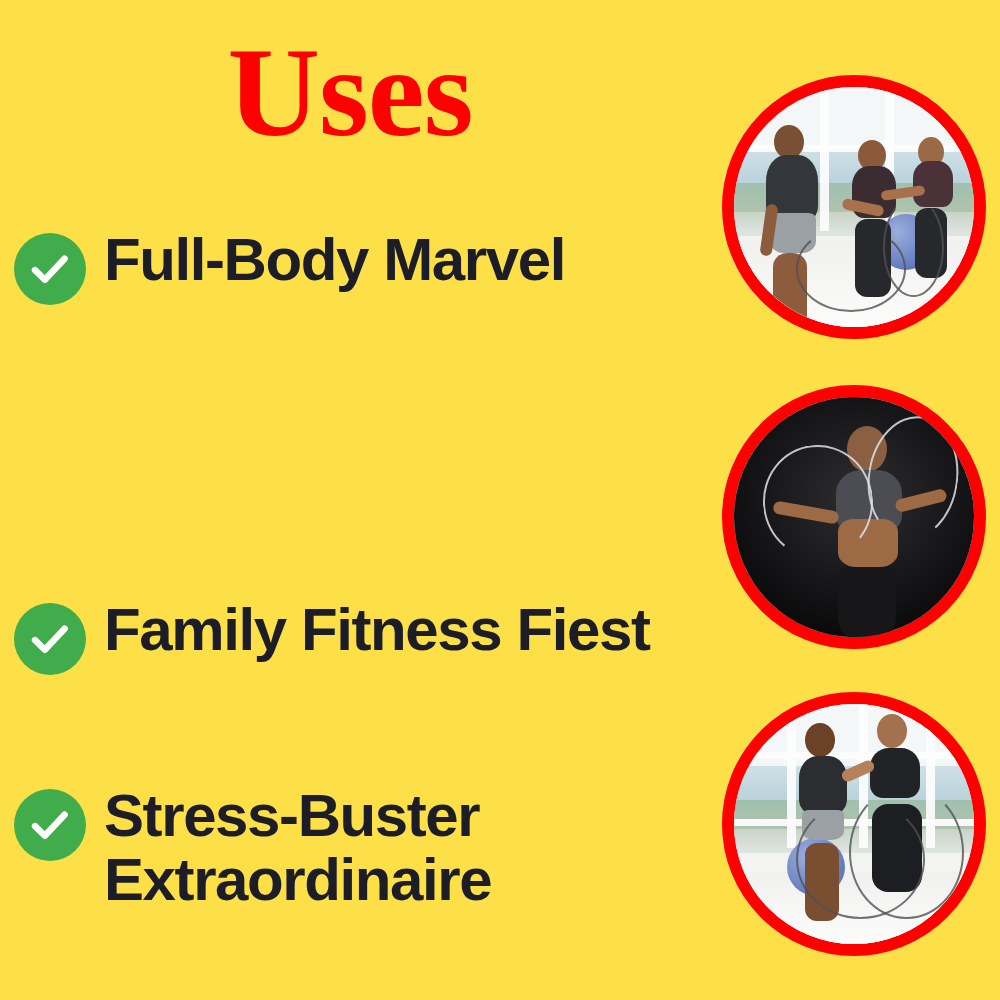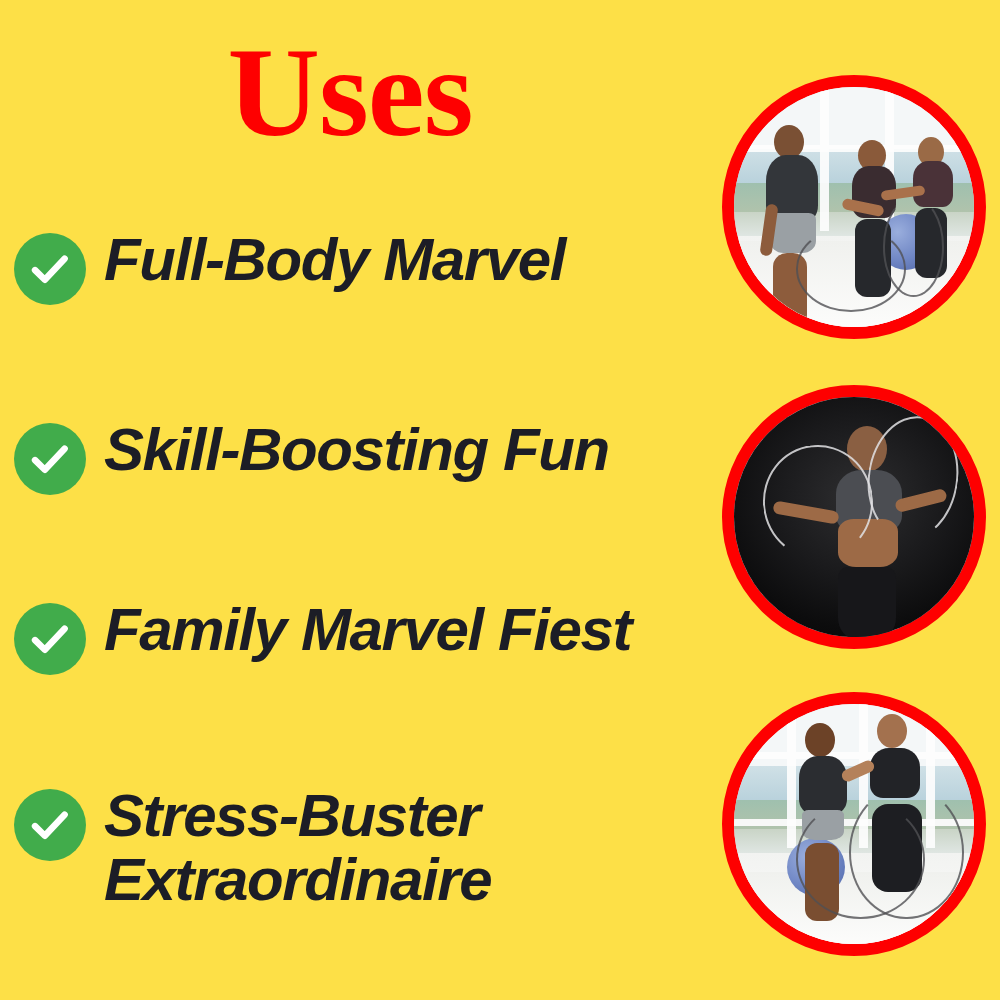--- a/index.html
+++ b/index.html
@@ -36,21 +36,20 @@
     -webkit-font-smoothing: antialiased;
   }
 
   
   .list {
     position: absolute;
     left: 0;
     top: 200px;
     width: 700px;
     height: 760px;
-    font-style: italic;
   }
   .list-item {
     position: absolute;
     left: 14px;
     display: flex;
     align-items: flex-start;
     width: 686px;
   }
   .list-item.i0 { top: 28px; }
   .list-item.i1 { top: 218px; }
@@ -178,36 +177,28 @@
 
     <div class="list-item i0">
       <span class="check-badge">
         <svg viewBox="0 0 24 24" aria-hidden="true">
           <path d="M4.2 12.6 L9.3 17.6 L19.6 6.6" fill="none" stroke="#ffffff" stroke-width="3.4" stroke-linecap="round" stroke-linejoin="round"></path>
         </svg>
       </span>
       <span class="item-text">Full-Body Marvel</span>
     </div>
 
-    <div class="list-item i1">
-      <span class="check-badge">
-        <svg viewBox="0 0 24 24" aria-hidden="true">
-          <path d="M4.2 12.6 L9.3 17.6 L19.6 6.6" fill="none" stroke="#ffffff" stroke-width="3.4" stroke-linecap="round" stroke-linejoin="round"></path>
-        </svg>
-      </span>
-      <span class="item-text">Skill-Boosting Fun</span>
-    </div>
 
     <div class="list-item i2">
       <span class="check-badge">
         <svg viewBox="0 0 24 24" aria-hidden="true">
           <path d="M4.2 12.6 L9.3 17.6 L19.6 6.6" fill="none" stroke="#ffffff" stroke-width="3.4" stroke-linecap="round" stroke-linejoin="round"></path>
         </svg>
       </span>
-      <span class="item-text">Family Marvel Fiest</span>
+      <span class="item-text">Family Fitness Fiest</span>
     </div>
 
     <div class="list-item i3">
       <span class="check-badge">
         <svg viewBox="0 0 24 24" aria-hidden="true">
           <path d="M4.2 12.6 L9.3 17.6 L19.6 6.6" fill="none" stroke="#ffffff" stroke-width="3.4" stroke-linecap="round" stroke-linejoin="round"></path>
         </svg>
       </span>
       <span class="item-text">Stress-Buster
 Extraordinaire</span>

